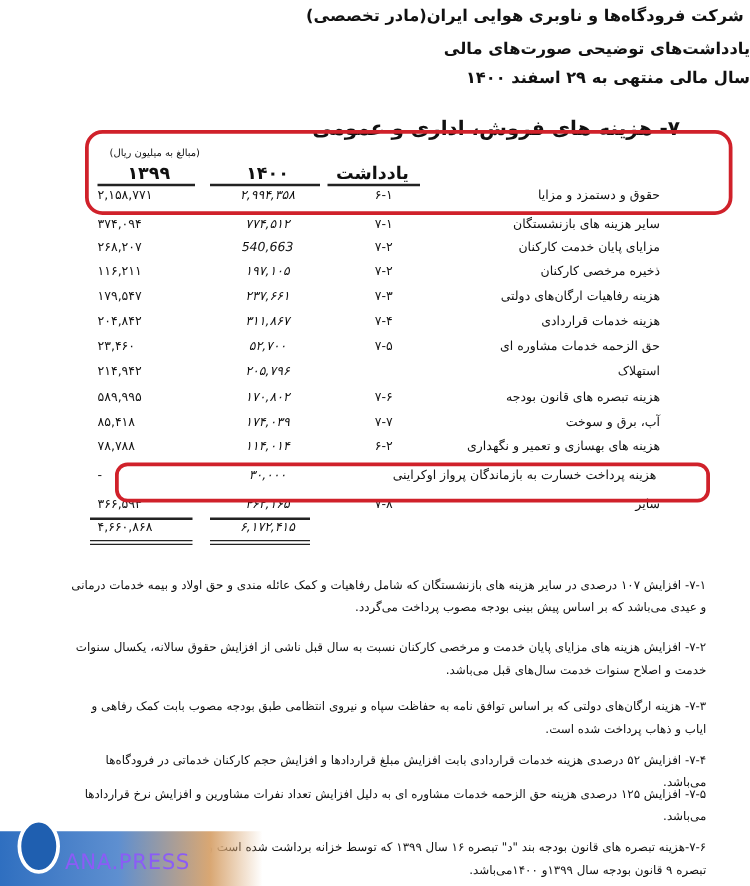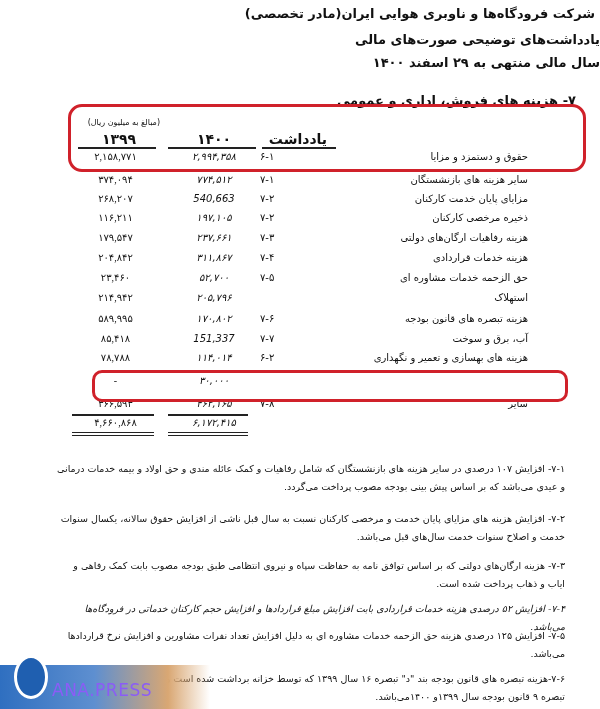--- a/index.html
+++ b/index.html
@@ -3,29 +3,29 @@
 <meta charset="utf-8">
 <style>
   html, body { margin:0; padding:0; }
   body { width:600px; height:709px; background:#ffffff; position:relative; overflow:hidden;
          font-family:"DejaVu Sans", sans-serif; color:#111; }
   .hdr { position:absolute; left:200px; width:400px; text-align:right; direction:rtl;
          font-weight:bold; font-size:13px; }
   .h1 { top:6px; left:195px; width:400px; }
   .h2 { top:32px; }
   .h3 { top:55px; }
-  .section-title { position:absolute; right:24px; top:93px; direction:rtl; font-weight:bold; font-size:13px; }
+  .section-title { position:absolute; right:56px; top:93px; direction:rtl; font-weight:bold; font-size:16px; }
   .unit { position:absolute; left:80px; top:118px; font-size:8px; direction:rtl; width:80px; }
   .colhead { position:absolute; top:131px; font-size:14px; font-weight:bold; text-align:center; direction:rtl; }
   .rule { position:absolute; height:1.5px; background:#222; }
   .row { position:absolute; left:0; width:600px; height:20px; font-size:10px; }
   .row .label { position:absolute; right:72px; direction:rtl; white-space:nowrap; }
-  .row .c99 { position:absolute; left:78px; width:75px; text-align:center;font-family:Liberation Serif, serif; }
+  .row .c99 { position:absolute; left:78px; width:75px; text-align:left; }
   .row .c00 { position:absolute; left:175px; width:78px; text-align:center;font-style:italic; }
-  .row .note { position:absolute; left:260px; width:70px; text-align:left; }
+  .row .note { position:absolute; left:272px; width:70px; text-align:center; }
   .oval { position:absolute; border:3px solid #d0212a; border-radius:14px; }
   .para { position:absolute; right:35px; width:510px; direction:rtl; text-align:right;
           font-size:9.5px; line-height:18px; }
   .logo { position:absolute; left:0; top:665px; width:210px; height:44px;
           background:linear-gradient(90deg,#2f6fc0 0%,#5e8fd0 45%,#d9a773 80%,rgba(255,255,255,0) 100%); }
   .logo-mark { position:absolute; left:14px; top:655px; width:34px; height:44px; border-radius:50%;
                background:#1f5fb0; border:3px solid #fff; box-sizing:border-box; }
   .logo-text { position:absolute; left:52px; top:680px; color:#8b5cf6; font-size:17px; letter-spacing:0.5px; }
 </style>
 </head>
@@ -96,30 +96,31 @@
   </div>
   <div class="row" style="top:313px;">
     <span class="label">هزینه تبصره های قانون بودجه</span>
     <span class="note">۷-۶</span>
     <span class="c00">۱۷۰,۸۰۲</span>
     <span class="c99">۵۸۹,۹۹۵</span>
   </div>
   <div class="row" style="top:333px;">
     <span class="label">آب، برق و سوخت</span>
     <span class="note">۷-۷</span>
-    <span class="c00">151,337</span>
+    <span class="c00">۱۷۴,۰۳۹</span>
     <span class="c99">۸۵,۴۱۸</span>
   </div>
   <div class="row" style="top:352px;">
     <span class="label">هزینه های بهسازی و تعمیر و نگهداری</span>
     <span class="note">۶-۲</span>
     <span class="c00">۱۱۴,۰۱۴</span>
     <span class="c99">۷۸,۷۸۸</span>
   </div>
   <div class="row" style="top:375px;">
+    <span class="label" style="right:75px;">هزینه پرداخت خسارت به بازماندگان پرواز اوکراینی</span>
     <span class="note"></span>
     <span class="c00">۳۰,۰۰۰</span>
     <span class="c99">-</span>
   </div>
   <div class="row" style="top:398px;">
     <span class="label">سایر</span>
     <span class="note">۷-۸</span>
     <span class="c00">۴۶۲,۱۶۵</span>
     <span class="c99">۳۶۶,۵۹۳</span>
   </div>
@@ -135,19 +136,19 @@
 <div class="rule" style="left:72px;top:435px;width:82px;height:1px;"></div>
 <div class="rule" style="left:168px;top:432px;width:80px;height:1px;"></div>
 <div class="rule" style="left:168px;top:435px;width:80px;height:1px;"></div>
 
 <div class="oval" style="left:68px;top:104px;width:512px;height:62px;"></div>
 <div class="oval" style="left:92px;top:370px;width:470px;height:26px;border-radius:10px;"></div>
 
 <div class="para" style="top:460px;">۷-۱- افزایش ۱۰۷ درصدی در سایر هزینه های بازنشستگان که شامل رفاهیات و کمک عائله مندی و حق اولاد و بیمه خدمات درمانی و عیدی می‌باشد که بر اساس پیش بینی بودجه مصوب پرداخت می‌گردد.</div>
 <div class="para" style="top:510px;">۷-۲- افزایش هزینه های مزایای پایان خدمت و مرخصی کارکنان نسبت به سال قبل ناشی از افزایش حقوق سالانه، یکسال سنوات خدمت و اصلاح سنوات خدمت سال‌های قبل می‌باشد.</div>
 <div class="para" style="top:557px;">۷-۳- هزینه ارگان‌های دولتی که بر اساس توافق نامه به حفاظت سپاه و نیروی انتظامی طبق بودجه مصوب بابت کمک رفاهی و ایاب و ذهاب پرداخت شده است.</div>
-<div class="para" style="top:600px;font-style:italic;">۷-۴- افزایش ۵۲ درصدی هزینه خدمات قراردادی بابت افزایش مبلغ قراردادها و افزایش حجم کارکنان خدماتی در فرودگاه‌ها می‌باشد.</div>
+<div class="para" style="top:600px;">۷-۴- افزایش ۵۲ درصدی هزینه خدمات قراردادی بابت افزایش مبلغ قراردادها و افزایش حجم کارکنان خدماتی در فرودگاه‌ها می‌باشد.</div>
 <div class="para" style="top:627px;">۷-۵- افزایش ۱۲۵ درصدی هزینه حق الزحمه خدمات مشاوره ای به دلیل افزایش تعداد نفرات مشاورین و افزایش نرخ قراردادها می‌باشد.</div>
 <div class="para" style="top:670px;">۷-۶-هزینه تبصره های قانون بودجه بند "د" تبصره ۱۶ سال ۱۳۹۹ که توسط خزانه برداشت شده است و هزینه های امور پژوهشی تبصره ۹ قانون بودجه سال ۱۳۹۹و ۱۴۰۰می‌باشد.</div>
 
 <div class="logo"></div>
 <div class="logo-mark"></div>
 <div class="logo-text">ANA.PRESS</div>
 
 </body></html>

